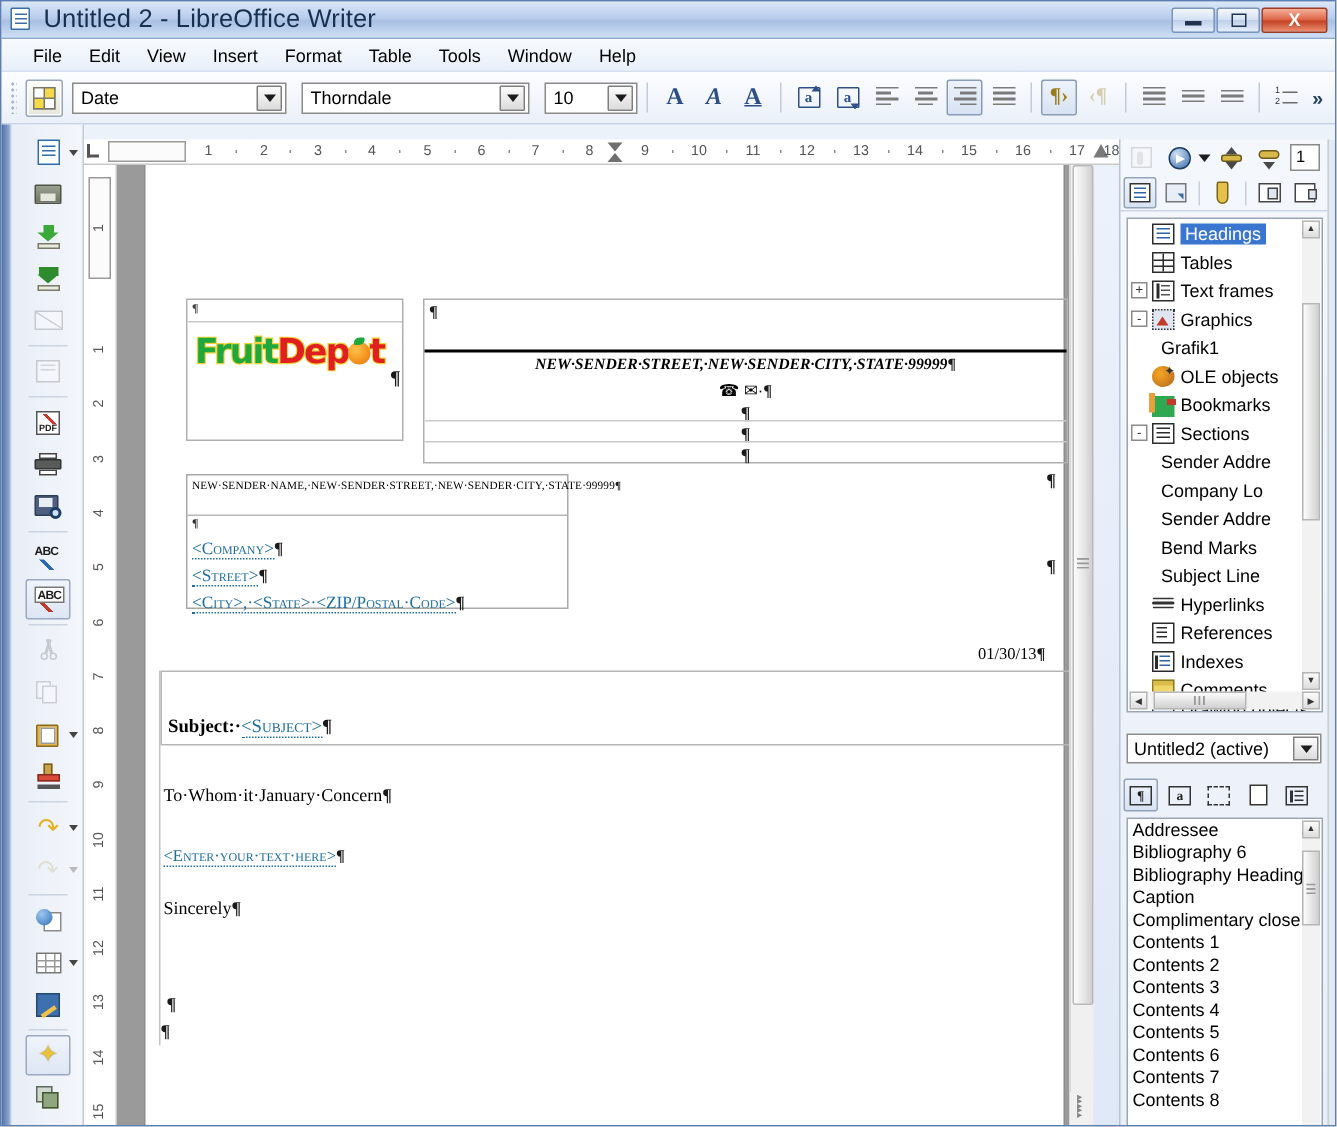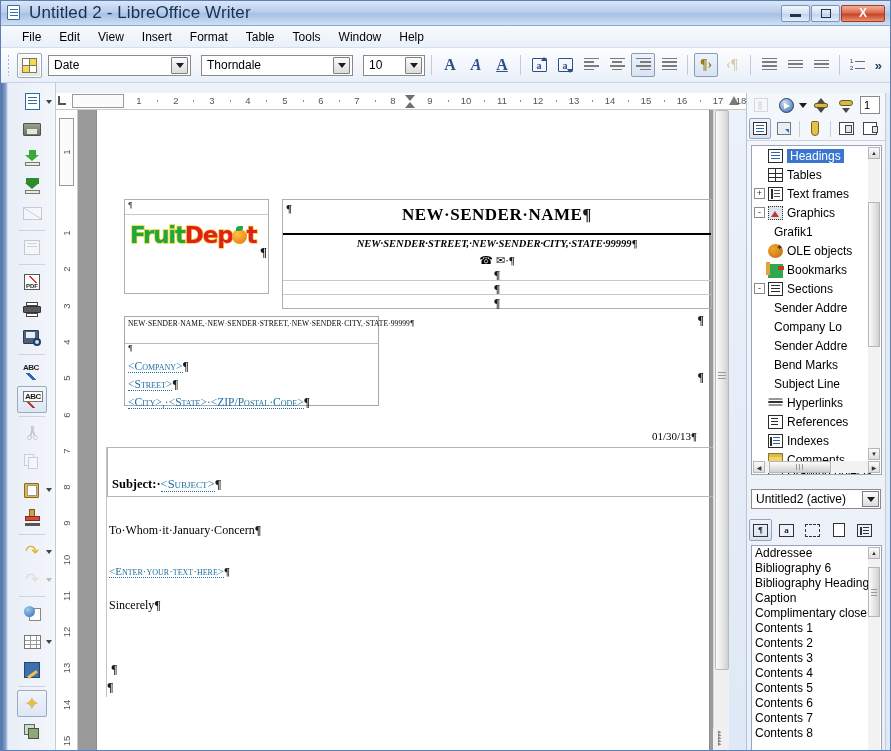--- a/index.html
+++ b/index.html
@@ -908,21 +908,20 @@
         <div class="inner-line"></div>
         <span class="tiny-pilc pilcrow">¶</span>
         <div id="logo">
           <span class="g">Fruit</span><span class="r">Dep</span><span class="o"></span><span class="r">t</span>
         </div>
         <span id="logo-pilc" class="pilcrow">¶</span>
       </div>
 
       <div id="letterhead">
         <span id="lh-pilc-left" class="pilcrow">¶</span>
-        <div id="lh-title"><span>NEW·SENDER·NAME</span><span class="pilcrow">¶</span></div>
         <div id="lh-rule"></div>
         <div id="lh-addr"><span>NEW·SENDER·STREET,·NEW·SENDER·CITY,·STATE·99999</span><span class="pilcrow" style="font-style:normal">¶</span></div>
         <div id="lh-phone"><span>☎ ✉·</span><span class="pilcrow">¶</span></div>
         <div id="lh-blank1" class="pilcrow">¶</div>
         <div id="lh-inner-rule1"></div>
         <div id="lh-blank2" class="pilcrow">¶</div>
         <div id="lh-inner-rule2"></div>
         <div id="lh-blank3" class="pilcrow">¶</div>
       </div>
 

